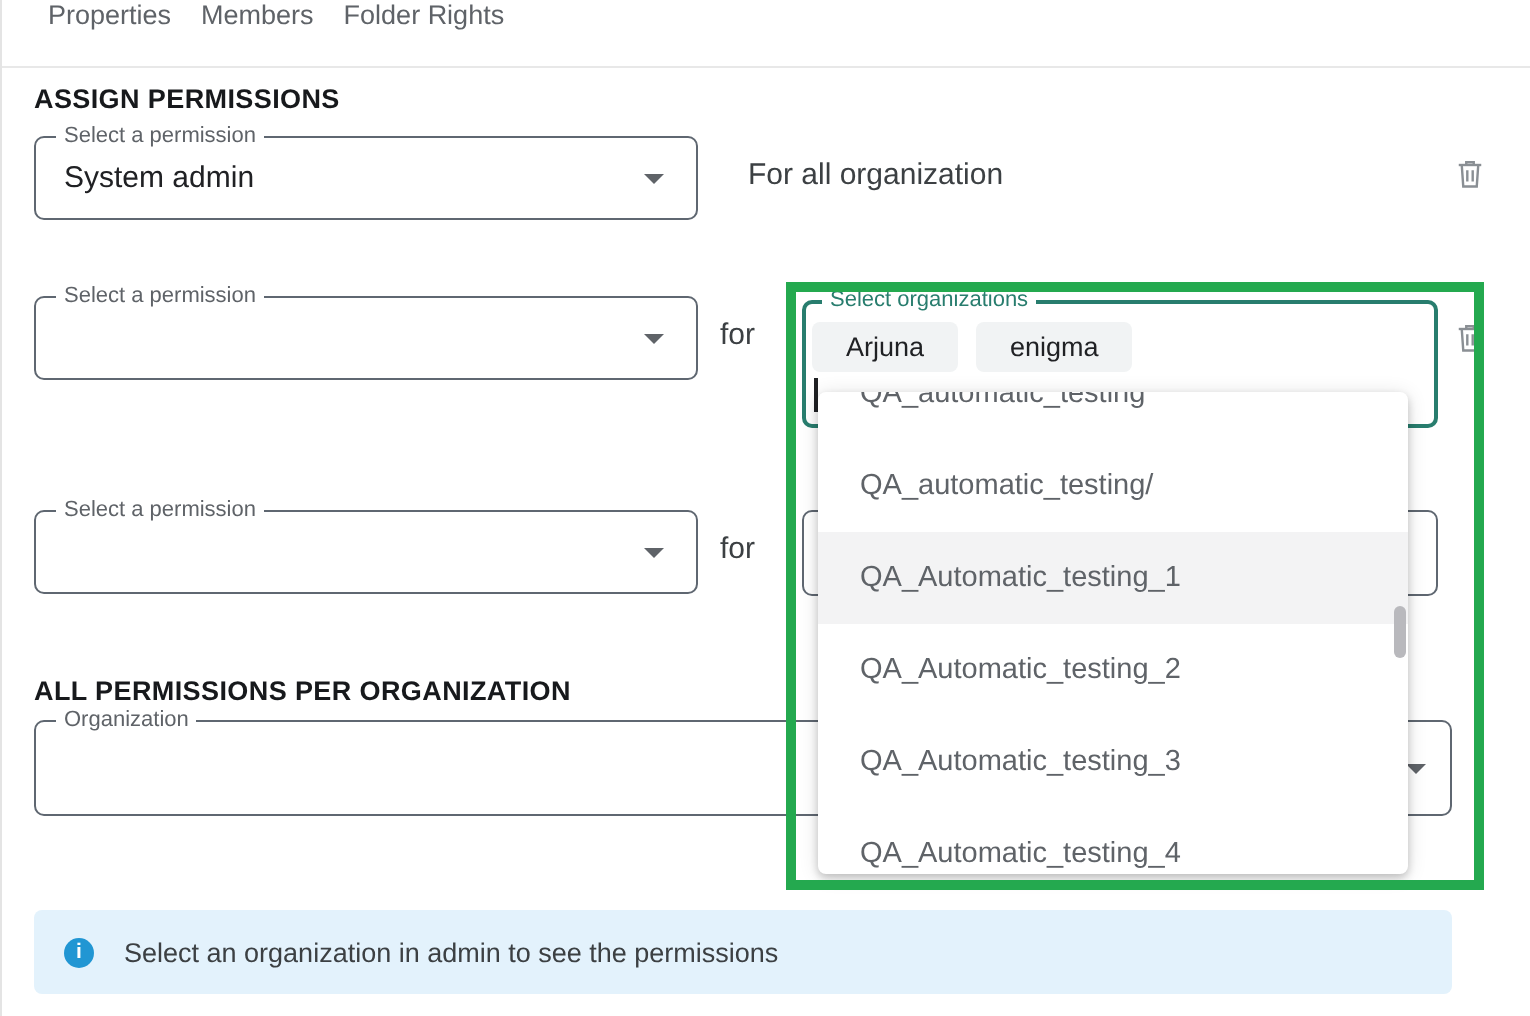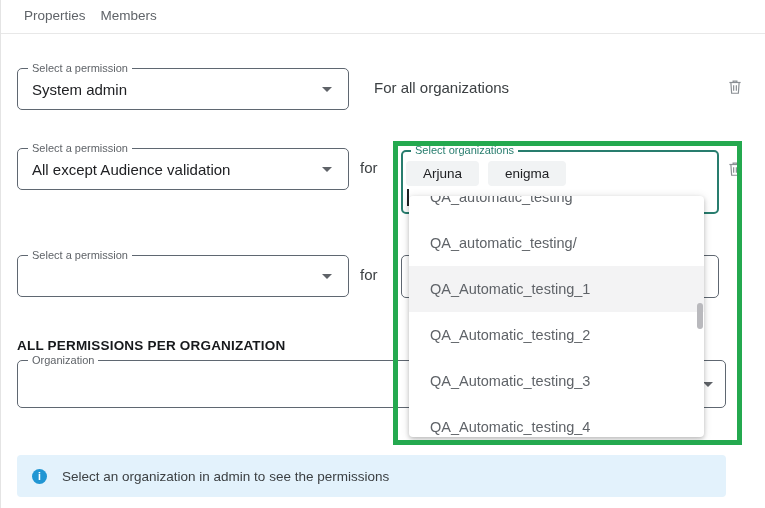--- a/index.html
+++ b/index.html
@@ -1,20 +1,20 @@
 <!DOCTYPE html>
 <html><head>
 <meta charset="utf-8">
 <style>
   * { margin:0; padding:0; box-sizing:border-box; }
   body { font-family:"Liberation Sans","DejaVu Sans",sans-serif; background:#fff; }
   .page { position:relative; width:765px; height:508px; background:#fff; overflow:hidden; border-left:1px solid #e4e4e4; }
 
   
-  .tab-bar { position:absolute; top:0; left:0; width:765px; height:34px; border-bottom:1px solid #e8e8e8; display:flex; align-items:center; padding-left:16px; }
+  .tab-bar { position:absolute; top:0; left:0; width:765px; height:34px; border-bottom:1px solid #e8e8e8; display:flex; align-items:flex-start; padding-left:16px; }
   .tab { display:flex; align-items:center; padding:0 7px; margin-right:1px; font-size:13.5px; color:#5f6368; cursor:pointer; border-bottom:3px solid transparent; margin-bottom:-1px; }
   .tab.active { color:#202124; font-weight:bold; border-bottom:3px solid #287d6e; }
 
   .section-heading { position:absolute; left:16px; font-size:13.5px; font-weight:bold; color:#17191c; letter-spacing:.2px; }
 
   
   .ofield { position:absolute; border:1px solid #5f6771; border-radius:5px; background:#fff; }
   .ofield .flabel { position:absolute; top:-7px; left:10px; background:#fff; padding:0 4px; font-size:11px; color:#5f6368; white-space:nowrap; }
   .ofield .fvalue { position:absolute; left:14px; top:50%; transform:translateY(-50%); font-size:15px; color:#202124; white-space:nowrap; }
   .caret { position:absolute; width:0; height:0; border-left:5px solid transparent; border-right:5px solid transparent; border-top:5.5px solid #5f6368; top:50%; margin-top:-2px; }
@@ -46,41 +46,42 @@
   .info-text { margin-left:15px; font-size:13.5px; color:#3c4043; }
 </style>
 </head>
 <body>
 
 <div class="page">
 
   <div class="tab-bar">
     <div class="tab">Properties</div>
     <div class="tab">Members</div>
+    <div class="tab">Folder Rights</div>
   </div>
 
+  <div class="section-heading" style="top:42px;">ASSIGN PERMISSIONS</div>
 
   <div class="ofield" style="left:16px; top:68px; width:332px; height:42px;">
     <span class="flabel">Select a permission</span>
     <span class="fvalue">System admin</span>
     <span class="caret" style="right:16px;"></span>
   </div>
-  <div class="plain-text" style="left:373px; top:79px;">For all organizations</div>
+  <div class="plain-text" style="left:373px; top:79px;">For all organization</div>
   <div class="trash-btn" style="left:725px; top:78px;">
     <svg width="18" height="18" viewBox="0 0 24 24" fill="none" stroke="#8a8f94" stroke-width="1.6">
       <path d="M4.5 6h15"></path>
         <path d="M9.5 6V4.2h5V6"></path>
         <path d="M6.5 6l1 14.3h9l1-14.3"></path>
         <path d="M10.2 9.5v7.5M13.8 9.5v7.5"></path>
     </svg>
   </div>
 
   <div class="ofield" style="left:16px; top:148px; width:332px; height:42px;">
     <span class="flabel">Select a permission</span>
-    <span class="fvalue">All except Audience validation</span>
     <span class="caret" style="right:16px;"></span>
   </div>
   <div class="plain-text" style="left:359px; top:159px;">for</div>
 
   <div class="org-field">
     <span class="flabel">Select organizations</span>
     <div class="chip-row">
       <span class="chip">Arjuna</span>
       <span class="chip">enigma</span>
     </div>

